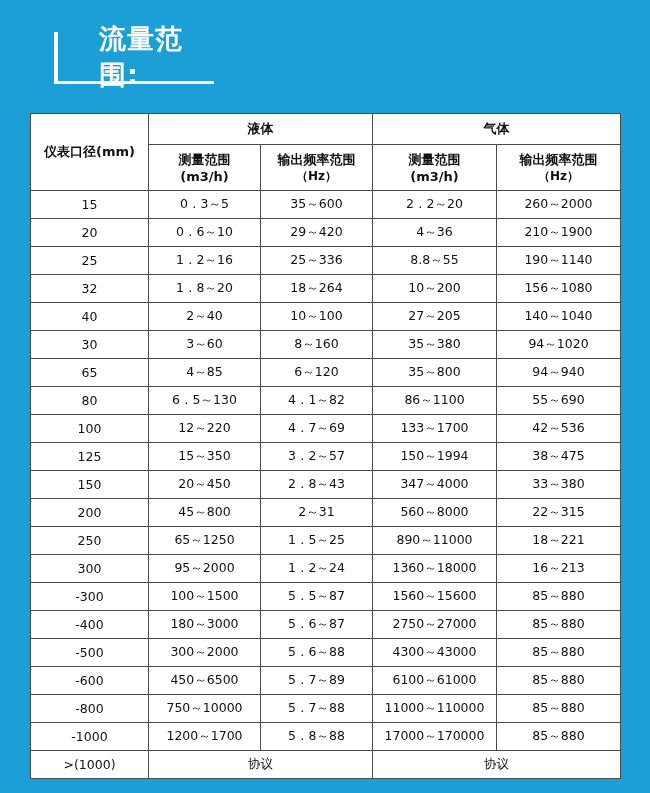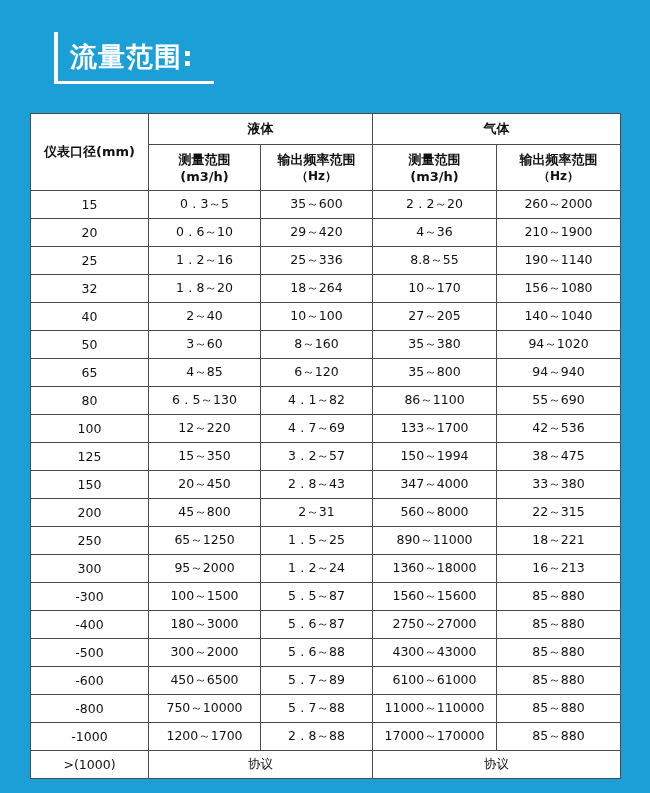--- a/index.html
+++ b/index.html
@@ -24,20 +24,21 @@
     position: absolute;
     left: 54px;
     top: 32px;
     width: 160px;
     height: 52px;
     border-left: 4px solid #ffffff;
     border-bottom: 3px solid #ffffff;
     box-sizing: border-box;
     display: flex;
     align-items: center;
+    padding-left: 29px;
   }
   .title-text {
     color: #ffffff;
     font-size: 27px;
     font-weight: bold;
     letter-spacing: 1px;
     padding-left: 12px;
     font-family: "DejaVu Sans", "Liberation Sans", sans-serif;
   }
   .table-area {
@@ -150,32 +151,32 @@
           <td>25</td>
           <td>1．2～16</td>
           <td>25～336</td>
           <td>8.8～55</td>
           <td>190～1140</td>
         </tr>
         <tr>
           <td>32</td>
           <td>1．8～20</td>
           <td>18～264</td>
-          <td>10～170</td>
+          <td>10～200</td>
           <td>156～1080</td>
         </tr>
         <tr>
           <td>40</td>
           <td>2～40</td>
           <td>10～100</td>
           <td>27～205</td>
           <td>140～1040</td>
         </tr>
         <tr>
-          <td>50</td>
+          <td>30</td>
           <td>3～60</td>
           <td>8～160</td>
           <td>35～380</td>
           <td>94～1020</td>
         </tr>
         <tr>
           <td>65</td>
           <td>4～85</td>
           <td>6～120</td>
           <td>35～800</td>
@@ -261,21 +262,21 @@
         <tr>
           <td>-800</td>
           <td>750～10000</td>
           <td>5．7～88</td>
           <td>11000～110000</td>
           <td>85～880</td>
         </tr>
         <tr>
           <td>-1000</td>
           <td>1200～1700</td>
-          <td>2．8～88</td>
+          <td>5．8～88</td>
           <td>17000～170000</td>
           <td>85～880</td>
         </tr>
         <tr class="note-row">
           <td>&gt;(1000)</td>
           <td colspan="2">协议</td>
           <td colspan="2">协议</td>
         </tr>
       </tbody>
     </table>

